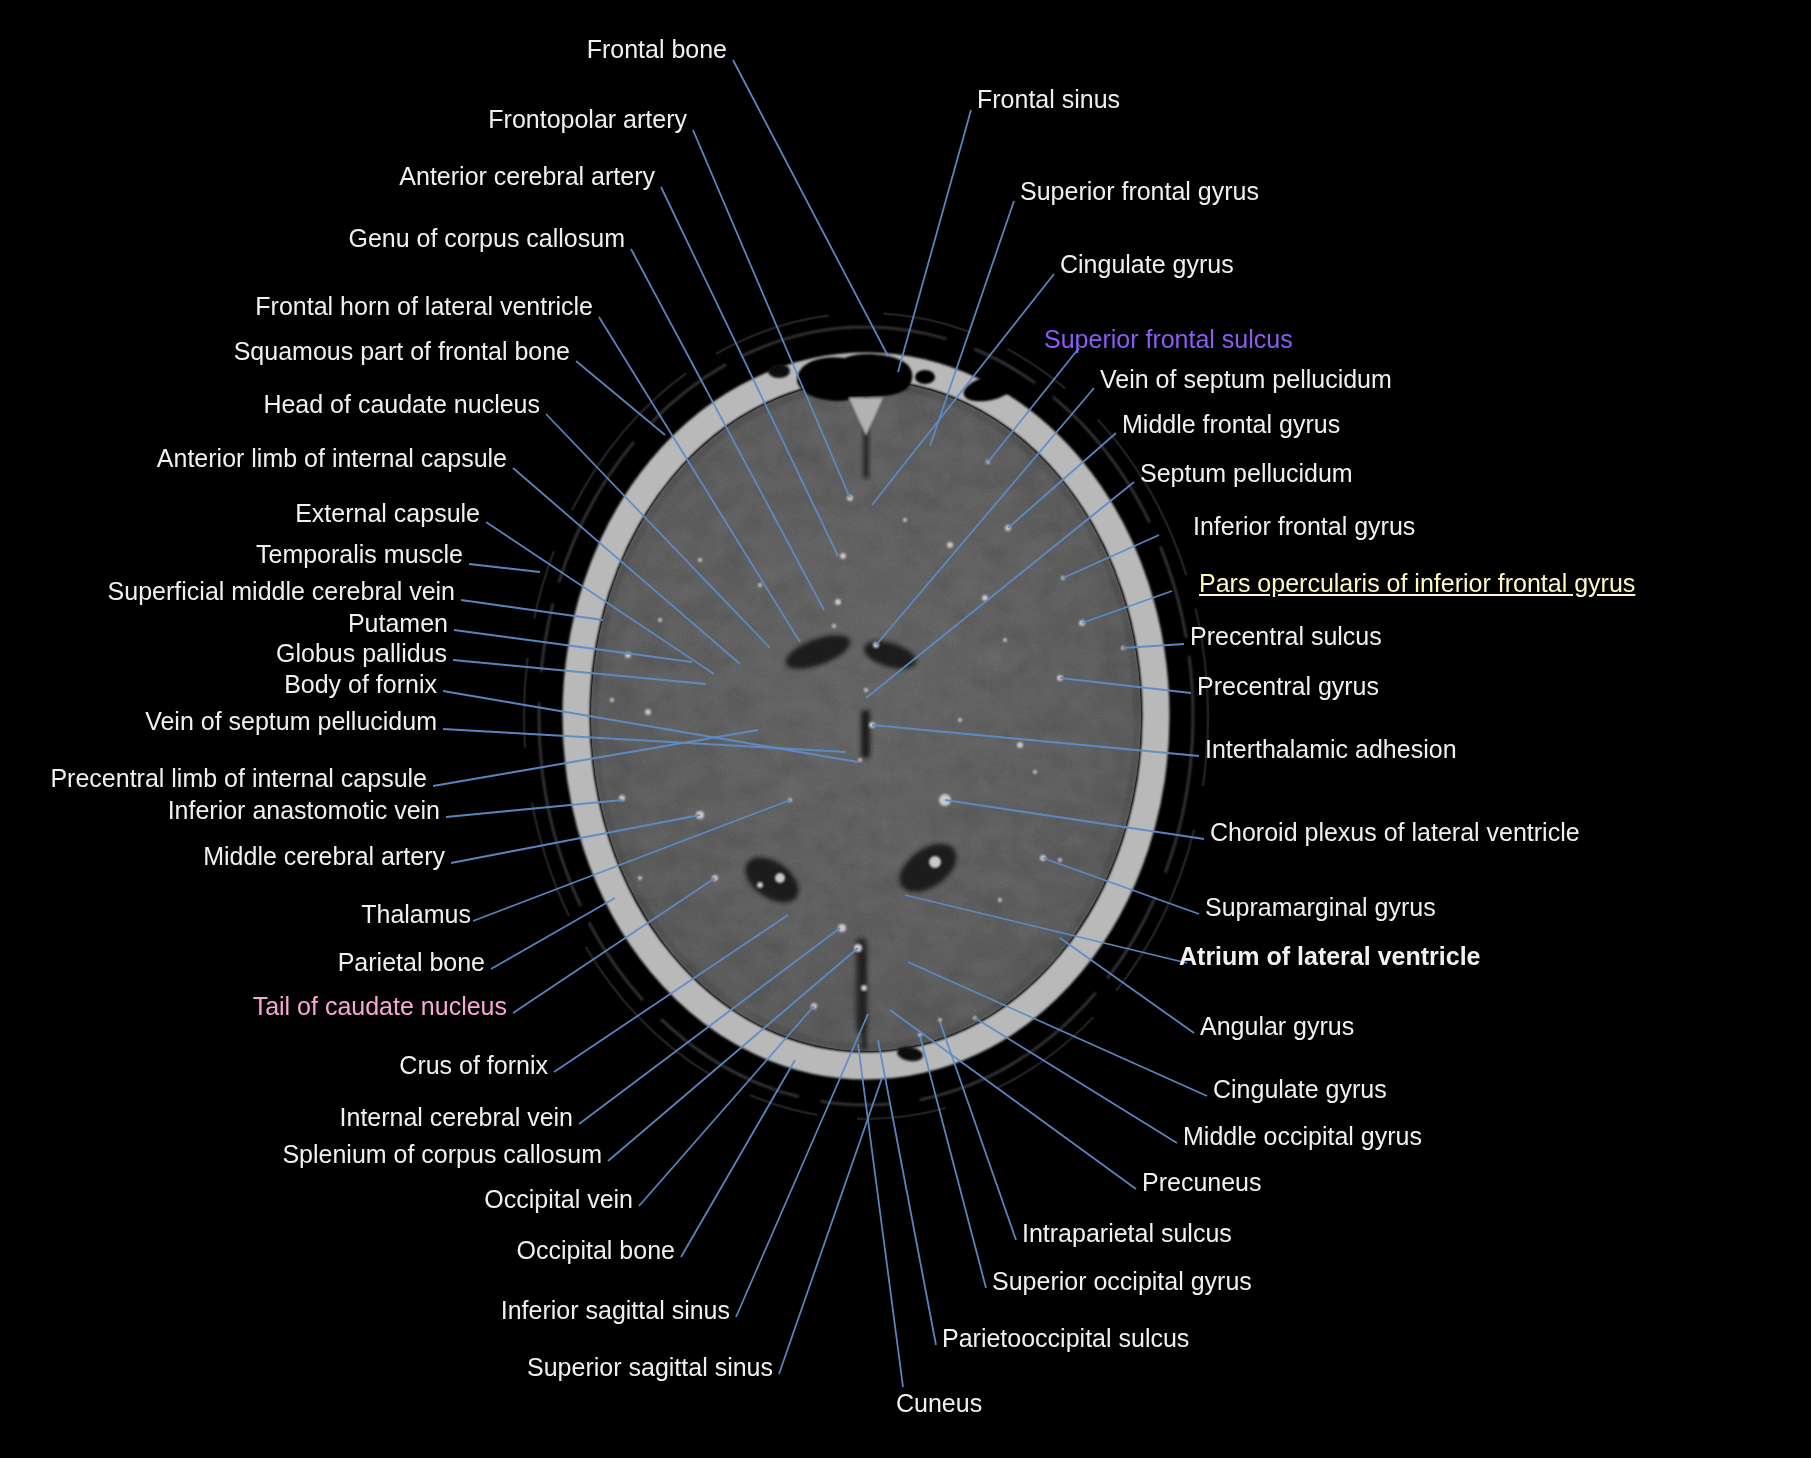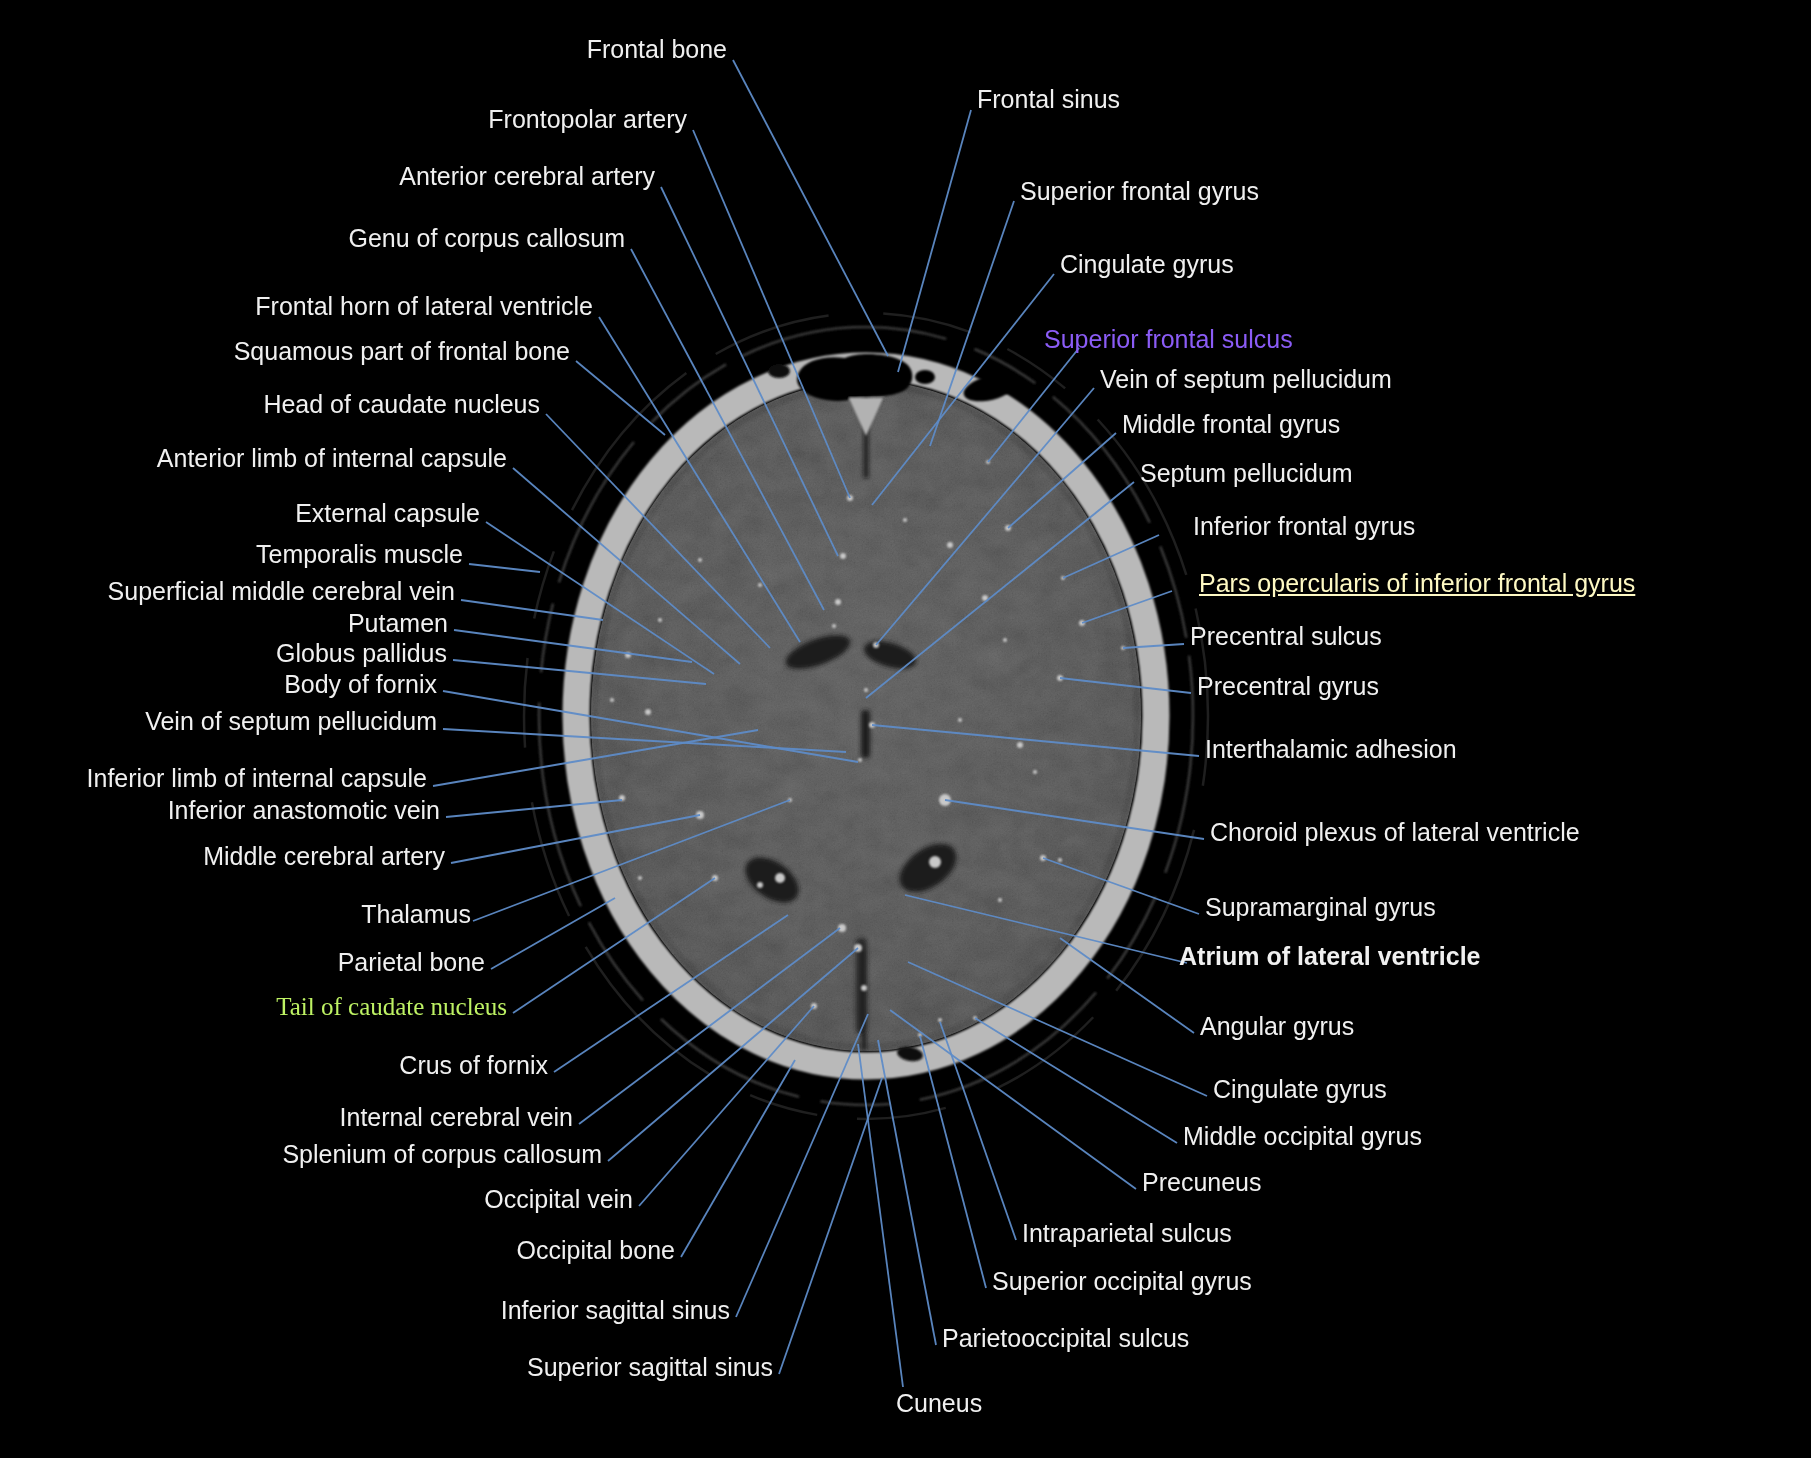--- a/index.html
+++ b/index.html
@@ -192,26 +192,26 @@
       <div class="anat-label" style="top: 338px; color: rgb(240, 240, 240); right: 1241px;">Squamous part of frontal bone</div>
       <div class="anat-label" style="top: 391px; color: rgb(240, 240, 240); right: 1271px;">Head of caudate nucleus</div>
       <div class="anat-label" style="top: 445px; color: rgb(240, 240, 240); right: 1304px;">Anterior limb of internal capsule</div>
       <div class="anat-label" style="top: 500px; color: rgb(240, 240, 240); right: 1331px;">External capsule</div>
       <div class="anat-label" style="top: 541px; color: rgb(240, 240, 240); right: 1348px;">Temporalis muscle</div>
       <div class="anat-label" style="top: 578px; color: rgb(240, 240, 240); right: 1356px;">Superficial middle cerebral vein</div>
       <div class="anat-label" style="top: 610px; color: rgb(240, 240, 240); right: 1363px;">Putamen</div>
       <div class="anat-label" style="top: 640px; color: rgb(240, 240, 240); right: 1364px;">Globus pallidus</div>
       <div class="anat-label" style="top: 671px; color: rgb(240, 240, 240); right: 1374px;">Body of fornix</div>
       <div class="anat-label" style="top: 708px; color: rgb(240, 240, 240); right: 1374px;">Vein of septum pellucidum</div>
-      <div class="anat-label" style="top: 765px; color: rgb(240, 240, 240); right: 1384px;">Inferior limb of internal capsule</div>
+      <div class="anat-label" style="top: 765px; color: rgb(240, 240, 240); right: 1384px;">Precentral limb of internal capsule</div>
       <div class="anat-label" style="top: 797px; color: rgb(240, 240, 240); right: 1371px;">Inferior anastomotic vein</div>
       <div class="anat-label" style="top: 843px; color: rgb(240, 240, 240); right: 1366px;">Middle cerebral artery</div>
       <div class="anat-label" style="top: 901px; color: rgb(240, 240, 240); right: 1340px;">Thalamus</div>
       <div class="anat-label" style="top: 949px; color: rgb(240, 240, 240); right: 1326px;">Parietal bone</div>
-      <div class="anat-label" style="top: 993px; color: #bef264; right: 1304px; font-family: Liberation Serif, serif;">Tail of caudate nucleus</div>
+      <div class="anat-label" style="top: 993px; color: #f9a8d4; right: 1304px;">Tail of caudate nucleus</div>
       <div class="anat-label" style="top: 1052px; color: rgb(240, 240, 240); right: 1263px; margin-left: 38px;">Crus of fornix</div>
       <div class="anat-label" style="top: 1104px; color: rgb(240, 240, 240); right: 1238px;">Internal cerebral vein</div>
       <div class="anat-label" style="top: 1141px; color: rgb(240, 240, 240); right: 1209px;">Splenium of corpus callosum</div>
       <div class="anat-label" style="top: 1186px; color: rgb(240, 240, 240); right: 1178px;">Occipital vein</div>
       <div class="anat-label" style="top: 1237px; color: rgb(240, 240, 240); right: 1136px;">Occipital bone</div>
       <div class="anat-label" style="top: 1297px; color: rgb(240, 240, 240); right: 1081px;">Inferior sagittal sinus</div>
       <div class="anat-label" style="top: 1354px; color: rgb(240, 240, 240); right: 1038px;">Superior sagittal sinus</div>
       <div class="anat-label" style="top: 1390px; color: rgb(240, 240, 240); left: 896px;">Cuneus</div>
       <div class="anat-label" style="top: 86px; color: rgb(240, 240, 240); left: 977px;">Frontal sinus</div>
       <div class="anat-label" style="top: 178px; color: rgb(240, 240, 240); left: 1020px;">Superior frontal gyrus</div>

